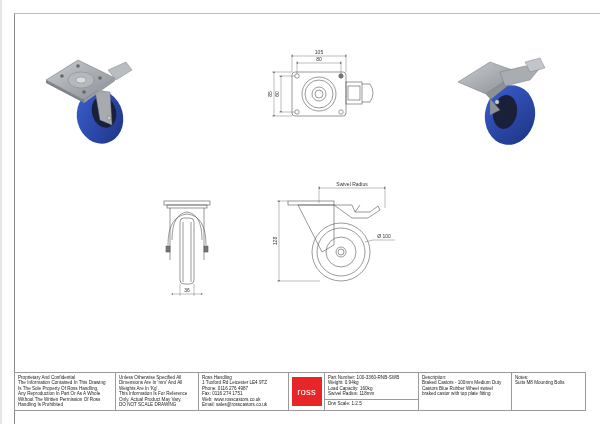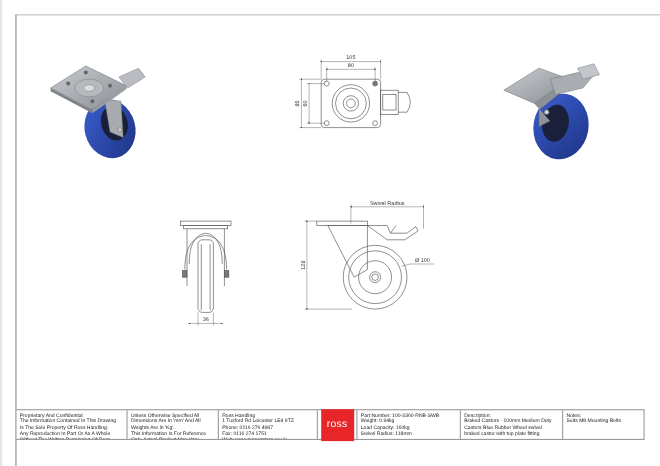--- a/index.html
+++ b/index.html
@@ -1,21 +1,21 @@
 <!DOCTYPE html>
 <html><head>
 <meta charset="utf-8">
 <style>
   html, body { margin:0; padding:0; background:#ffffff; }
   body { width:600px; height:424px; position:relative; overflow:hidden; font-family:"Liberation Sans", sans-serif; }
   .sheet { position:absolute; left:14px; top:13px; width:586px; height:411px; border-left:1px solid #8a8a8a; border-top:1px solid #bdbdbd; box-sizing:border-box; }
   .frame-shadow { position:absolute; left:0; top:0; width:2px; height:424px; background:#e6e6e6; }
   svg.draw { position:absolute; left:0; top:0; }
   .dim { font-size:5px; fill:#333; font-family:"Liberation Sans", sans-serif; }
-  .title-block { position:absolute; left:14px; top:372px; width:572px; height:28px; border:1px solid #9a9a9a; box-sizing:border-box; display:flex; font-size:4.6px; line-height:5.4px; color:#222; background:#fff; }
+  .title-block { position:absolute; left:14px; top:372px; width:572px; height:39px; border:1px solid #9a9a9a; box-sizing:border-box; display:flex; font-size:4.6px; line-height:5.4px; color:#222; background:#fff; }
   .cell { border-right:1px solid #9a9a9a; padding:2px 3px; box-sizing:border-box; overflow:hidden; }
   .cell:last-child { border-right:none; }
   .c1 { width:101px; }
   .c2 { width:83px; }
   .c3 { width:90px; }
   .logo-cell { width:36px; padding:3px 2px; display:flex; align-items:center; justify-content:center; border-right:1px solid #9a9a9a; box-sizing:border-box;}
   .logo { width:30px; height:29px; background:#e8262a; color:#fff; font-size:9.5px; display:flex; align-items:center; justify-content:center; letter-spacing:0.2px; }
   .c5 { width:94px; padding:0; display:flex; flex-direction:column; }
   .c5 .top { padding:2px 3px; border-bottom:1px solid #9a9a9a; flex:1; }
   .c5 .bot { padding:1px 3px; height:9px; }

